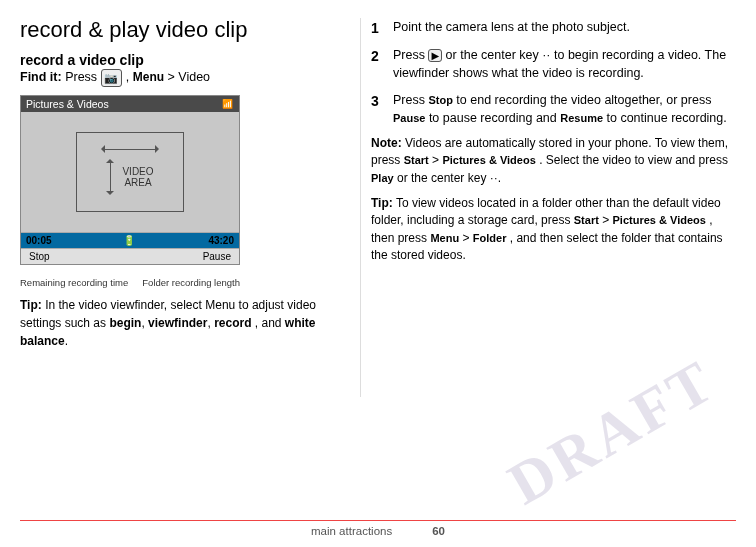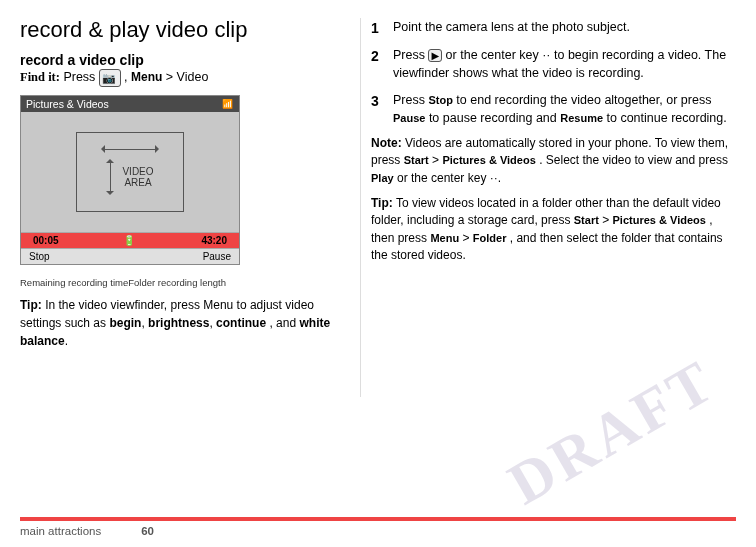--- a/index.html
+++ b/index.html
@@ -46,21 +46,21 @@
       font-weight: bold;
       color: #000;
     }
 
     .find-it {
       font-size: 12.5px;
       margin-bottom: 8px;
       line-height: 1.5;
     }
 
-    .find-it .bold { font-weight: bold; font-family: Liberation Serif, serif; }
+    .find-it .bold { font-weight: bold; }
     .find-it .key-icon {
       display: inline-block;
       border: 1px solid #555;
       border-radius: 3px;
       padding: 0 3px;
       font-size: 11px;
       background: #eee;
       vertical-align: middle;
     }
     .find-it .menu-bold { font-family: Arial Black, sans-serif; font-weight: 900; font-size: 12px; }
@@ -151,42 +151,43 @@
 
     .arrow-head-up {
       border-bottom-color: #555;
     }
 
     .arrow-head-down {
       border-top-color: #555;
     }
 
     .screen-status-bar {
-      background: #ef4444;
+      background: #0369a1;
       display: flex;
       justify-content: space-between;
       align-items: center;
-      padding: 2px 12px;
+      padding: 2px 5px;
       font-size: 10px;
       border-top: 1px solid #aaa;
     }
 
     .status-time { font-weight: bold; }
 
     .screen-footer {
       background: #e0e0e0;
       display: flex;
       justify-content: space-between;
       padding: 2px 8px;
       font-size: 10px;
       border-top: 1px solid #aaa;
     }
 
     .recording-labels {
       display: flex;
+      justify-content: space-between;
       font-size: 9.5px;
       color: #333;
       width: 220px;
       margin-bottom: 8px;
       margin-top: 12px;
     }
 
     .tip-box {
       font-size: 12px;
       line-height: 1.5;
@@ -310,26 +311,26 @@
       </div>
     </div>
 
     <div class="recording-labels">
       <span>Remaining recording time</span>
       <span>Folder recording length</span>
     </div>
 
     <div class="tip-box">
       <span class="tip-bold">Tip:</span>
-      <span> In the video viewfinder, press </span>
+      <span> In the video viewfinder, select </span>
       <span class="menu-bold">Menu</span>
       <span> to adjust video settings such as </span>
       <strong>begin</strong><span>,</span>
-      <strong> brightness</strong><span>,</span>
-      <strong> continue</strong>
+      <strong> viewfinder</strong><span>,</span>
+      <strong> record</strong>
       <span>, and </span>
       <strong>white balance</strong><span>.</span>
     </div>
   </div>
 
   <div class="right-col">
     <ol class="steps">
       <li class="step-item">
         <span class="step-num">1</span>
         <span class="step-text">Point the camera lens at the photo subject.</span>
@@ -369,19 +370,19 @@
       <span style="font-weight:900; font-family: Arial Black, sans-serif; font-size:11px;">Pictures &amp; Videos</span>
       <span>, then press </span>
       <span style="font-weight:900; font-family: Arial Black, sans-serif; font-size:11px;">Menu</span>
       <span> &gt; </span>
       <span style="font-weight:900; font-family: Arial Black, sans-serif; font-size:11px;">Folder</span>
       <span>, and then select the folder that contains the stored videos.</span>
     </div>
   </div>
 </div>
 
-<div style="position:absolute; bottom:10px; left:20px; right:20px; display:flex; justify-content:flex-start; align-items:center; font-size:11.5px; color:#555; border-top: 4px solid #ef4444; padding-top:4px;">
+<div style="position:absolute; bottom:10px; left:20px; right:20px; display:flex; justify-content:center; align-items:center; font-size:11.5px; color:#555; border-top: 1px solid #ef4444; padding-top:4px;">
   <span>main attractions</span>
   <span style="margin: 0 20px;"></span>
   <span style="font-weight:bold;">60</span>
 </div>
 
 <div class="draft-watermark">DRAFT</div>
 
 </body></html>

